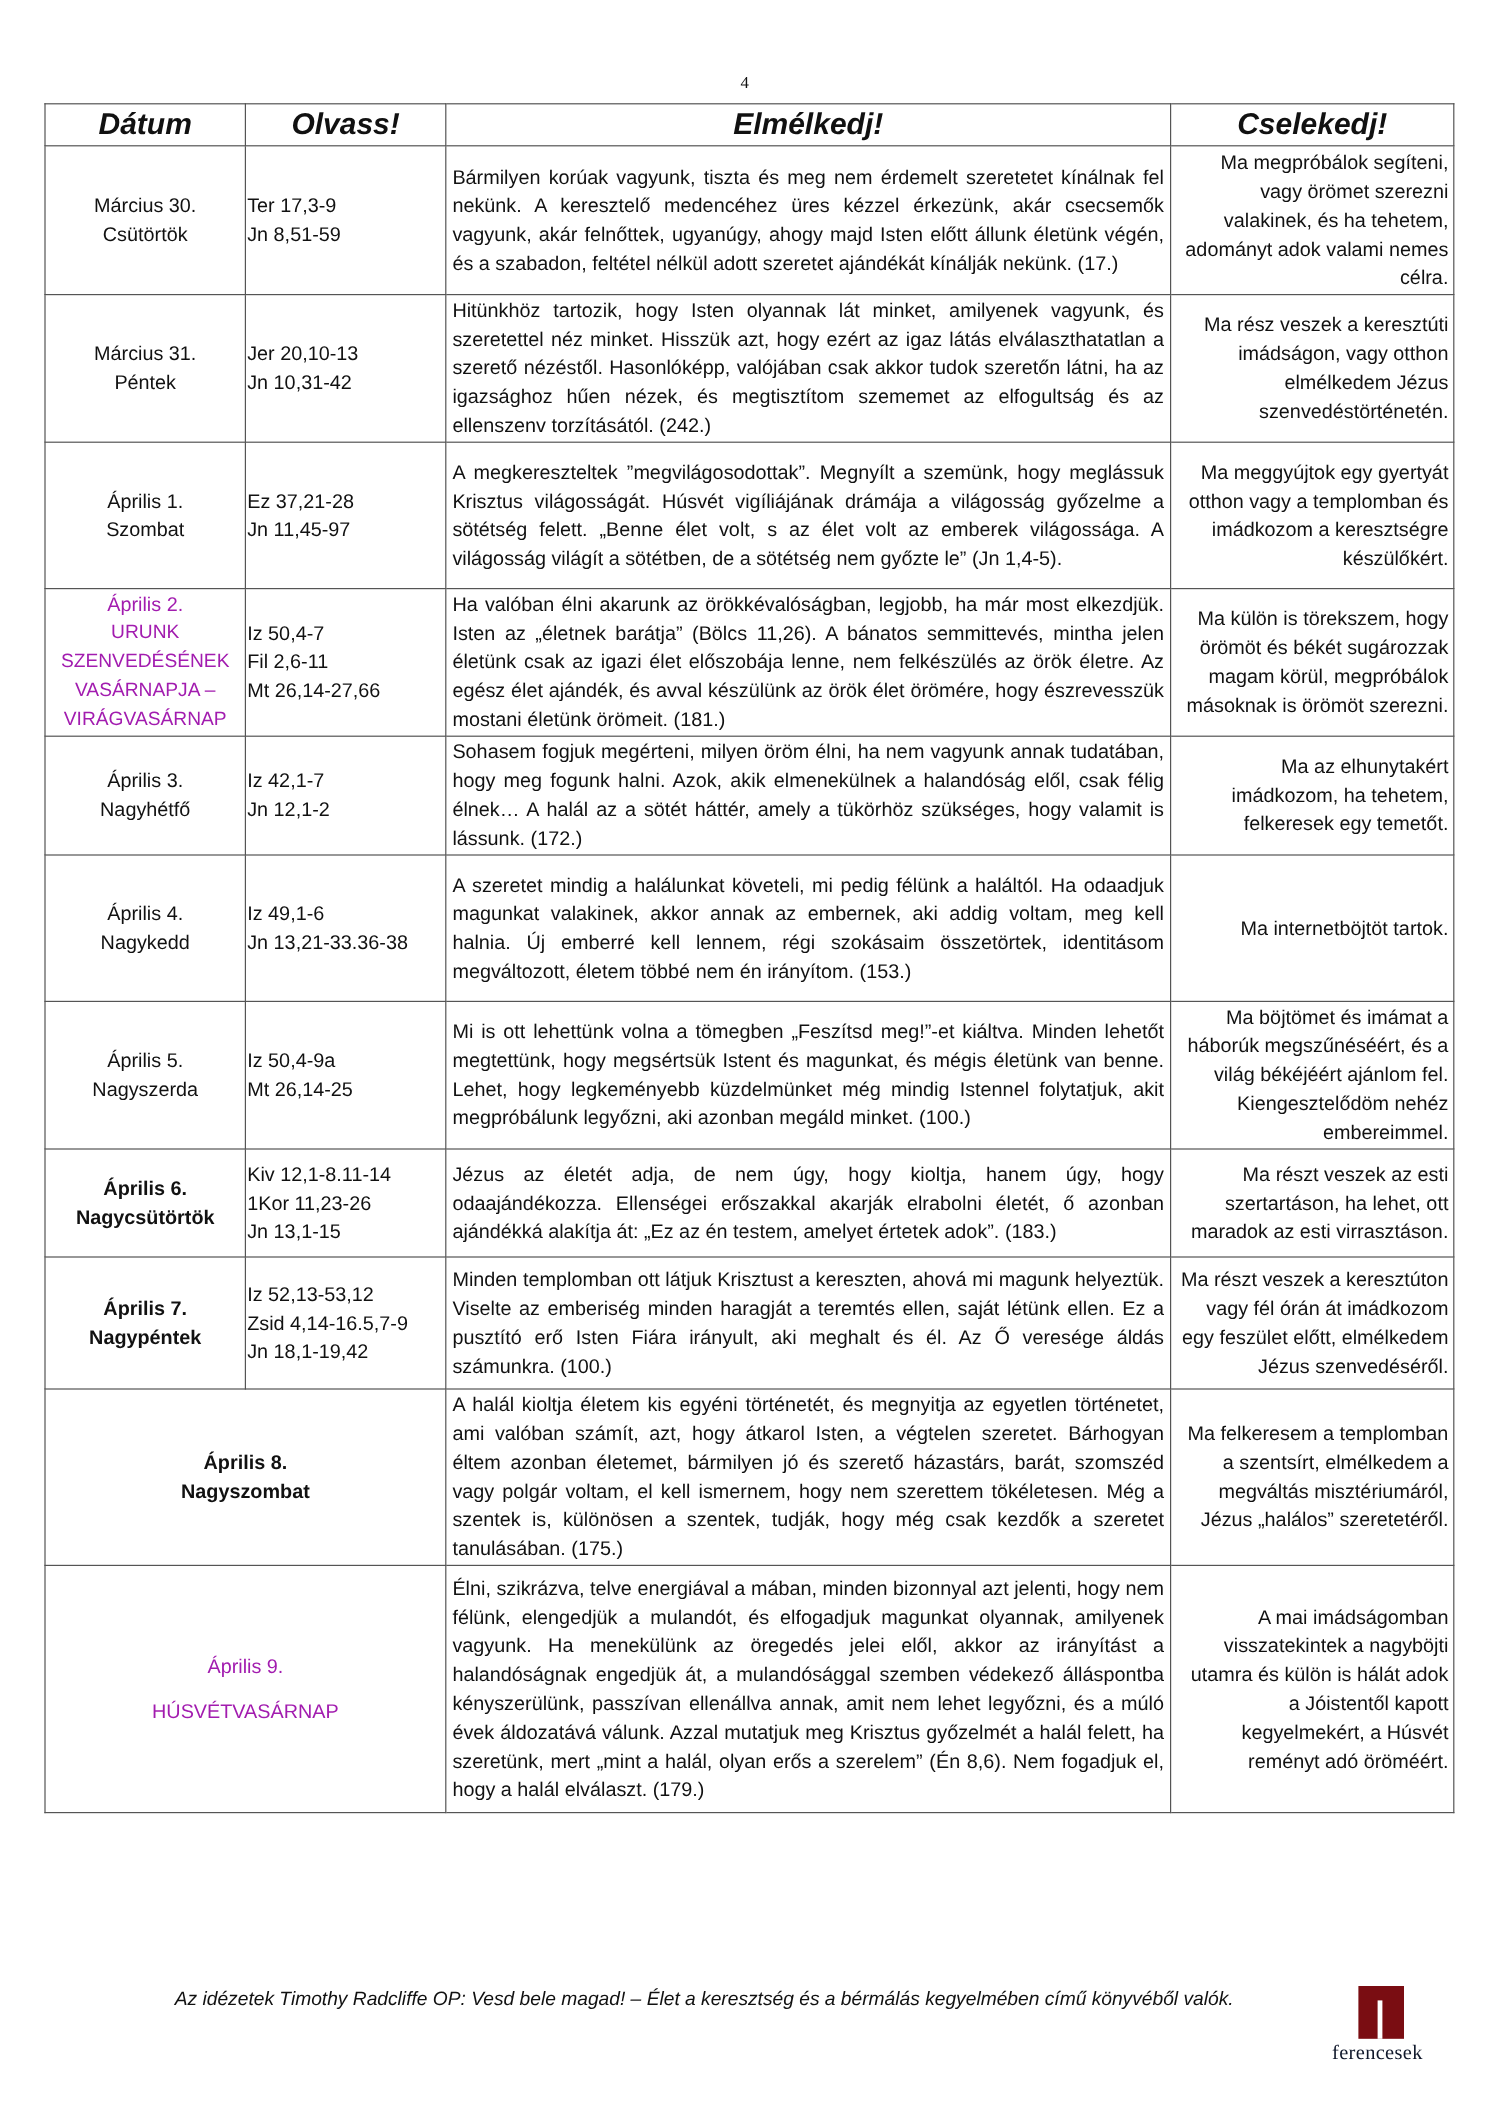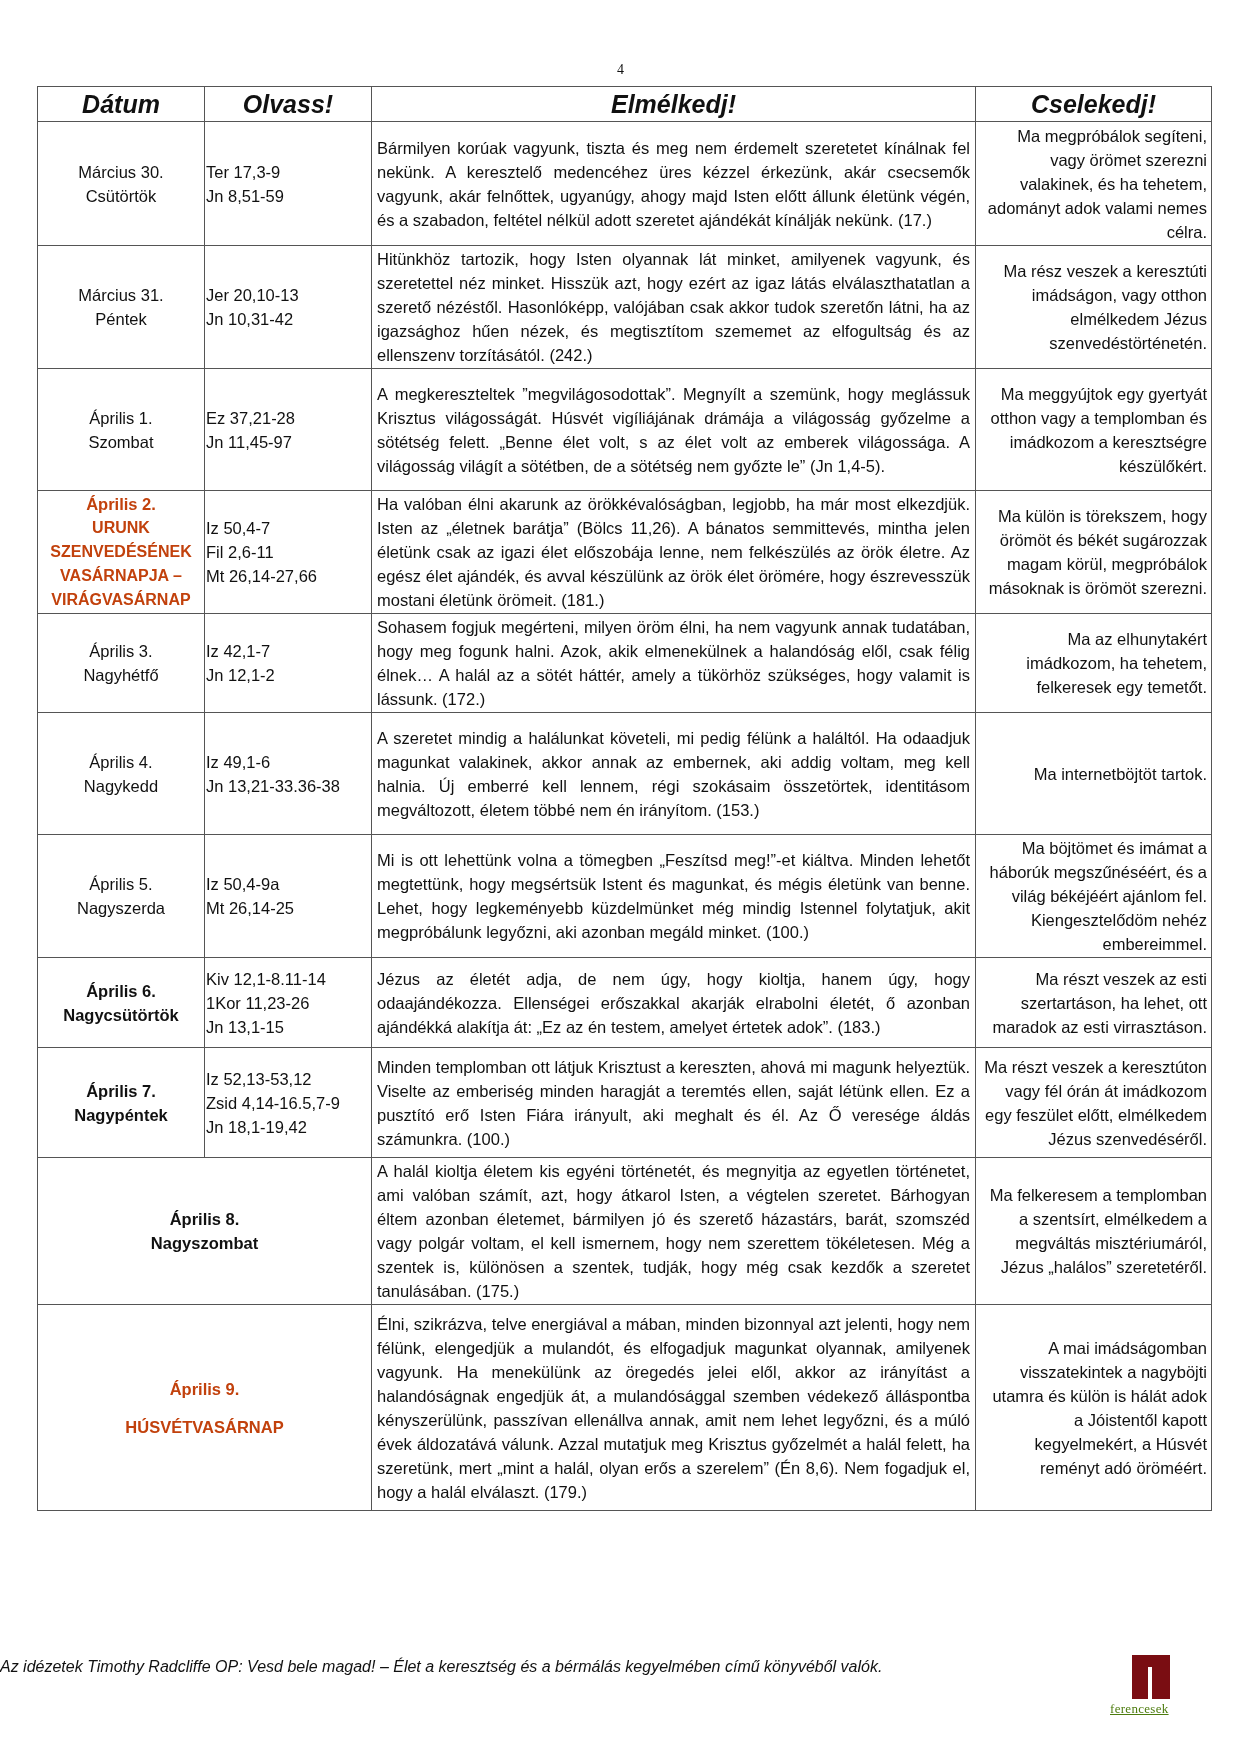--- a/index.html
+++ b/index.html
@@ -4,31 +4,31 @@
 <style>
   html, body { margin:0; padding:0; background:#fff; }
   body { width:1241px; height:1755px; position:relative; font-family:"Liberation Sans", "DejaVu Sans", sans-serif; color:#111; }
   .page-num { position:absolute; top:62px; left:0; width:1241px; text-align:center; font-family:"Liberation Serif", serif; font-size:14px; }
   table { position:absolute; top:86px; left:37px; width:1174px; border-collapse:collapse; table-layout:fixed; }
   td, th { border:1.5px solid #555; font-size:16.5px; line-height:24px; vertical-align:middle; }
   th { font-style:italic; font-weight:bold; font-size:25px; height:32px; text-align:center; }
   col.c1 { width:167px; } col.c2 { width:167px; } col.c3 { width:604px; } col.c4 { width:236px; }
   .date { text-align:center; }
   .date.bold { font-weight:bold; }
-  .date.red { color:#c2410c; font-weight:bold; }
+  .date.red { color:#a21caf; font-weight:normal; }
   .date .sub { font-size:16px; display:block; }
   .read { }
   .medit { text-align:justify; padding:1px 5px;margin-left:12px; }
   .act { text-align:right; padding:1px 4px; }
   .line { display:block; }
-  .footer { position:absolute; top:1658px; left:0; width:1028px; text-align:left; font-style:italic; font-size:16px; }
+  .footer { position:absolute; top:1658px; left:0; width:1028px; text-align:right; font-style:italic; font-size:16px; }
   .logo { position:absolute; left:1118px; top:1655px; width:80px; height:80px; }
   .logo .block { position:absolute; left:14px; top:0; width:38px; height:44px; background:#7a0d12; }
   .logo .gap { position:absolute; left:30px; top:12px; width:4px; height:32px; background:#fff; }
-  .logo .txt { position:absolute; left:-8px; top:46px; font-family:"Liberation Serif", serif; font-size:13px; color:#4d7c0f; letter-spacing:0.3px;text-decoration:underline; }
+  .logo .txt { position:absolute; left:-8px; top:46px; font-family:"Liberation Serif", serif; font-size:17px; color:#0f172a; letter-spacing:0.3px; }
 </style>
 </head>
 <body>
 
 <div class="page-num">4</div>
 
 <table>
   <colgroup>
       <col class="c1">
       <col class="c2">

